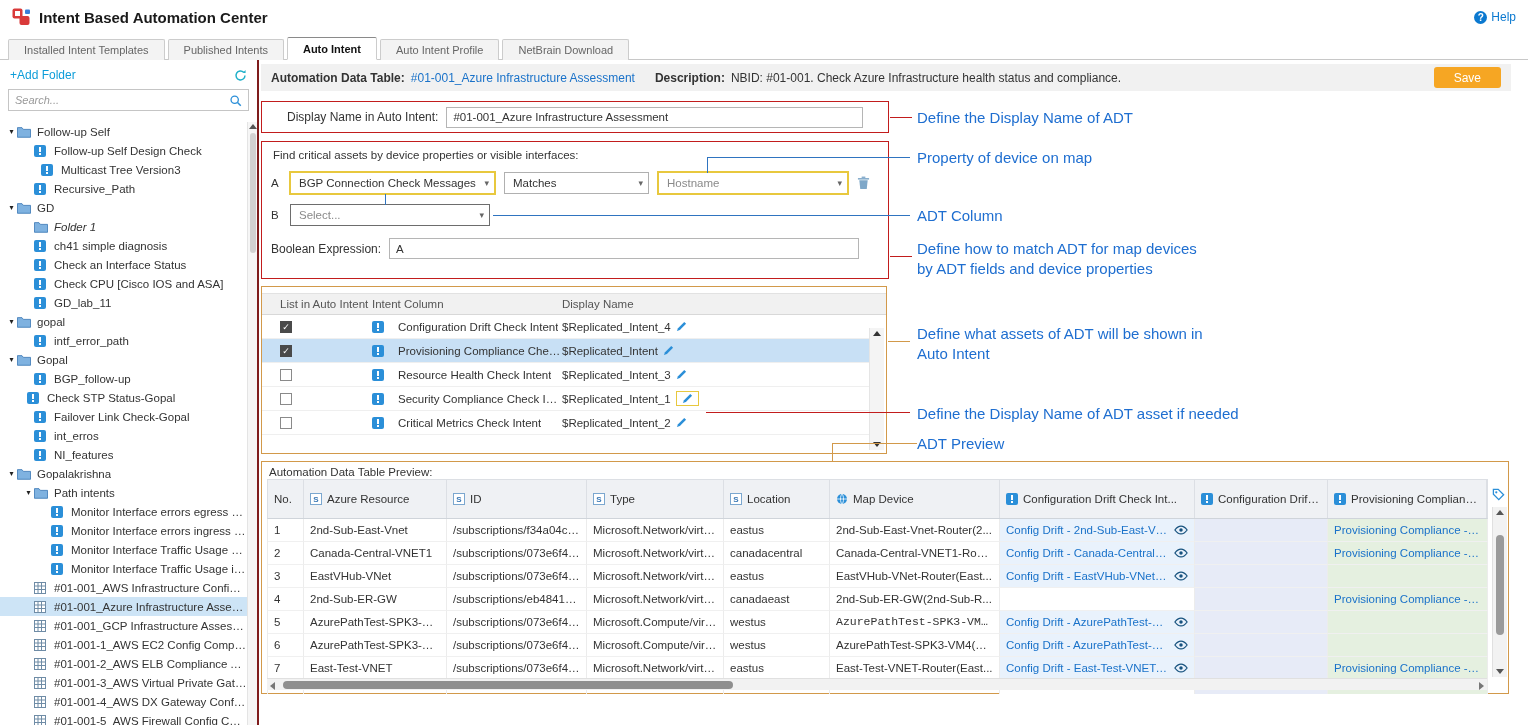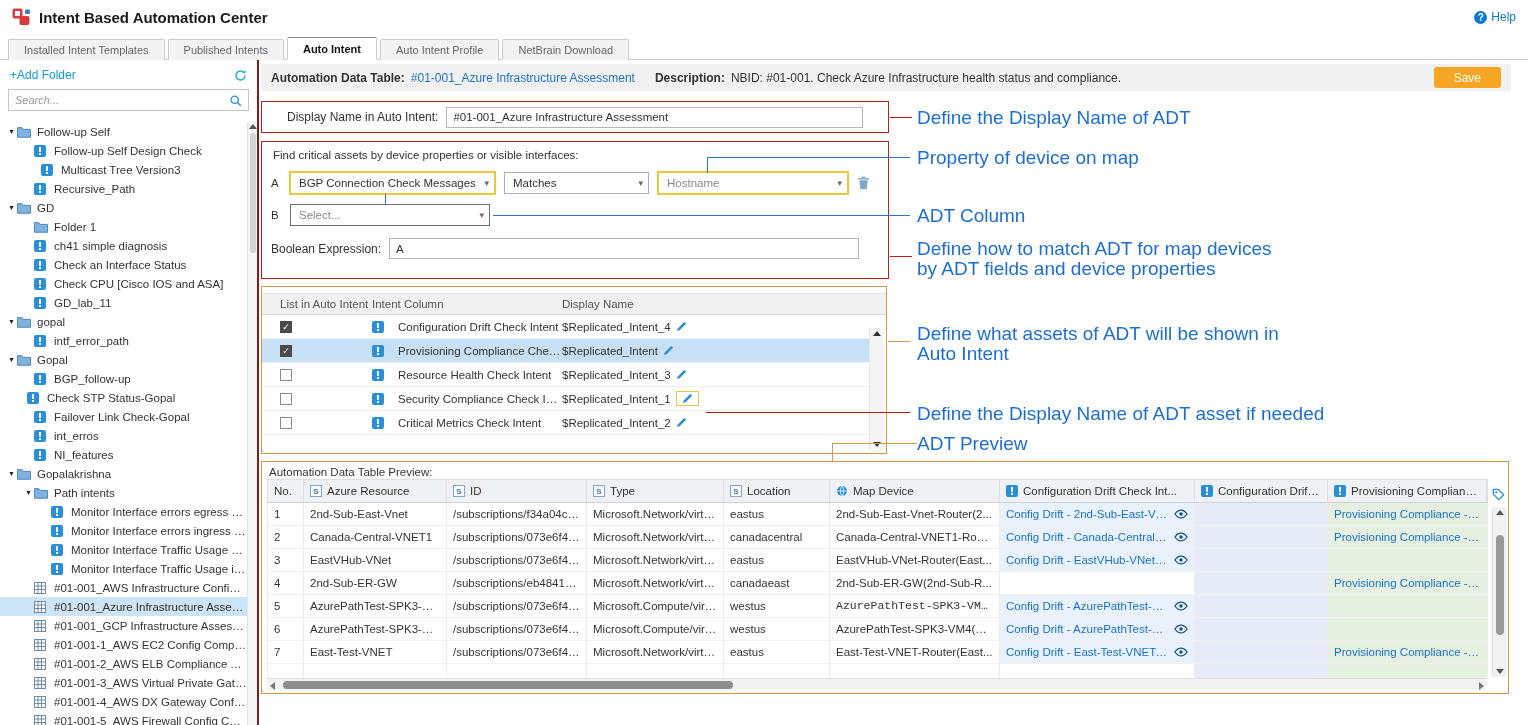--- a/index.html
+++ b/index.html
@@ -71,21 +71,21 @@
   .col-check{width:110px;padding-left:18px;display:flex;align-items:center}
   .col-intent{width:190px;display:flex;gap:6px;align-items:center;overflow:hidden;white-space:nowrap}
   .col-display{flex:1;display:flex;align-items:center;gap:5px;overflow:hidden;white-space:nowrap}
   .checkbox{width:12px;height:12px;border:1px solid #8a8a8a;background:#fff;display:flex;align-items:center;justify-content:center;font-size:9px;color:#fff;cursor:pointer}
   .checkbox.checked{background:#4a4a4a;border-color:#4a4a4a}
   .pencil{display:inline-flex;cursor:pointer}
   .hl-edit{border:1px solid var(--yellow,#e8c83e);padding:1px 5px;display:inline-flex;align-items:center}
   .it-scroll{position:absolute;top:41px;right:2px;bottom:3px;width:15px;background:#f4f4f4;border-left:1px solid #e5e5e5;display:flex;flex-direction:column;justify-content:space-between;align-items:center;padding:3px 0}
 
   
-  .pv-head{display:flex;height:24px;background:#eff1f4;border:1px solid #dcdfe4;border-bottom:1px solid #cfd4da;margin-right:15px}
+  .pv-head{display:flex;height:40px;background:#eff1f4;border:1px solid #dcdfe4;border-bottom:1px solid #cfd4da;margin-right:15px}
   .pv-hc{display:flex;align-items:center;gap:5px;padding:0 6px;border-right:1px solid #dcdfe4;font-size:11.5px;color:#333;overflow:hidden;white-space:nowrap;flex:none;cursor:pointer}
   .pv-hl{overflow:hidden;text-overflow:ellipsis}
   .pv-ic{display:inline-flex;flex:none}
   .str-ic{width:12px;height:12px;border:1px solid #7ba7cf;color:#3a78b5;font-size:8px;font-weight:bold;display:inline-flex;align-items:center;justify-content:center;background:#fff}
   .pv-body{height:175px;overflow:hidden;margin-right:15px;border-left:1px solid #ececec}
   .pv-row{display:flex;height:23px}
   .pv-c{padding:0 6px;height:23px;line-height:22px;border-right:1px solid #ececec;border-bottom:1px solid #f0f0f0;overflow:hidden;white-space:nowrap;text-overflow:ellipsis;font-size:11.5px;color:#333;flex:none}
   .cell-cd{background:#e9f2fc;color:var(--link,#1a72c9);display:flex;align-items:center;justify-content:space-between;gap:4px}
   .cell-cd.cell-empty{background:#fff}
   .cell-cda{background:#e7ebf7}
@@ -101,21 +101,21 @@
   .h-arr.left{left:3px}
   .h-arr.right{right:3px}
 
   
   .tri-up{width:0;height:0;border-left:4px solid transparent;border-right:4px solid transparent;border-bottom:5px solid #555}
   .tri-down{width:0;height:0;border-left:4px solid transparent;border-right:4px solid transparent;border-top:5px solid #555}
   .tri-left{width:0;height:0;border-top:4px solid transparent;border-bottom:4px solid transparent;border-right:5px solid #777}
   .tri-right{width:0;height:0;border-top:4px solid transparent;border-bottom:4px solid transparent;border-left:5px solid #777}
 
   
-  .ann{position:absolute;color:var(--ann,#1e6ed0);font-size:19px;white-space:nowrap;line-height:20px}
+  .ann{position:absolute;color:var(--ann,#1e6ed0);font-size:15px;white-space:nowrap;line-height:20px}
   .cline{position:absolute;z-index:5}
   .red-l{background:var(--red,#c21d1d)}
   .blue-l{background:#2f74c0}
   .orange-l{background:var(--orange,#d2994a)}
 </style>
 </head>
 <body>
 
 <header class="app-header">
   <span style="display:inline-flex">
@@ -206,21 +206,21 @@
         </div>
         <div class="tree-row" style="padding-left: 6px;">
           <span class="expander">▾</span>
           <span class="tree-icon">
             <svg width="14" height="12" viewBox="0 0 16 13">
               <path d="M.5 1.5h5.2l1.5 2h8.3v9H.5z" fill="#7fb2e0" stroke="#3f7cb8"></path>
             </svg>
           </span>
           <span class="tree-label">GD</span>
         </div>
-        <div class="tree-row" style="padding-left: 23px;">
+        <div class="tree-row" style="padding-left: 23px; font-style: italic;">
           <span class="expander"></span>
           <span class="tree-icon">
             <svg width="14" height="12" viewBox="0 0 16 13">
               <path d="M.5 1.5h5.2l1.5 2h8.3v9H.5z" fill="#7fb2e0" stroke="#3f7cb8"></path>
             </svg>
           </span>
           <span class="tree-label">Folder 1</span>
         </div>
         <div class="tree-row" style="padding-left: 23px;">
           <span class="expander"></span>

